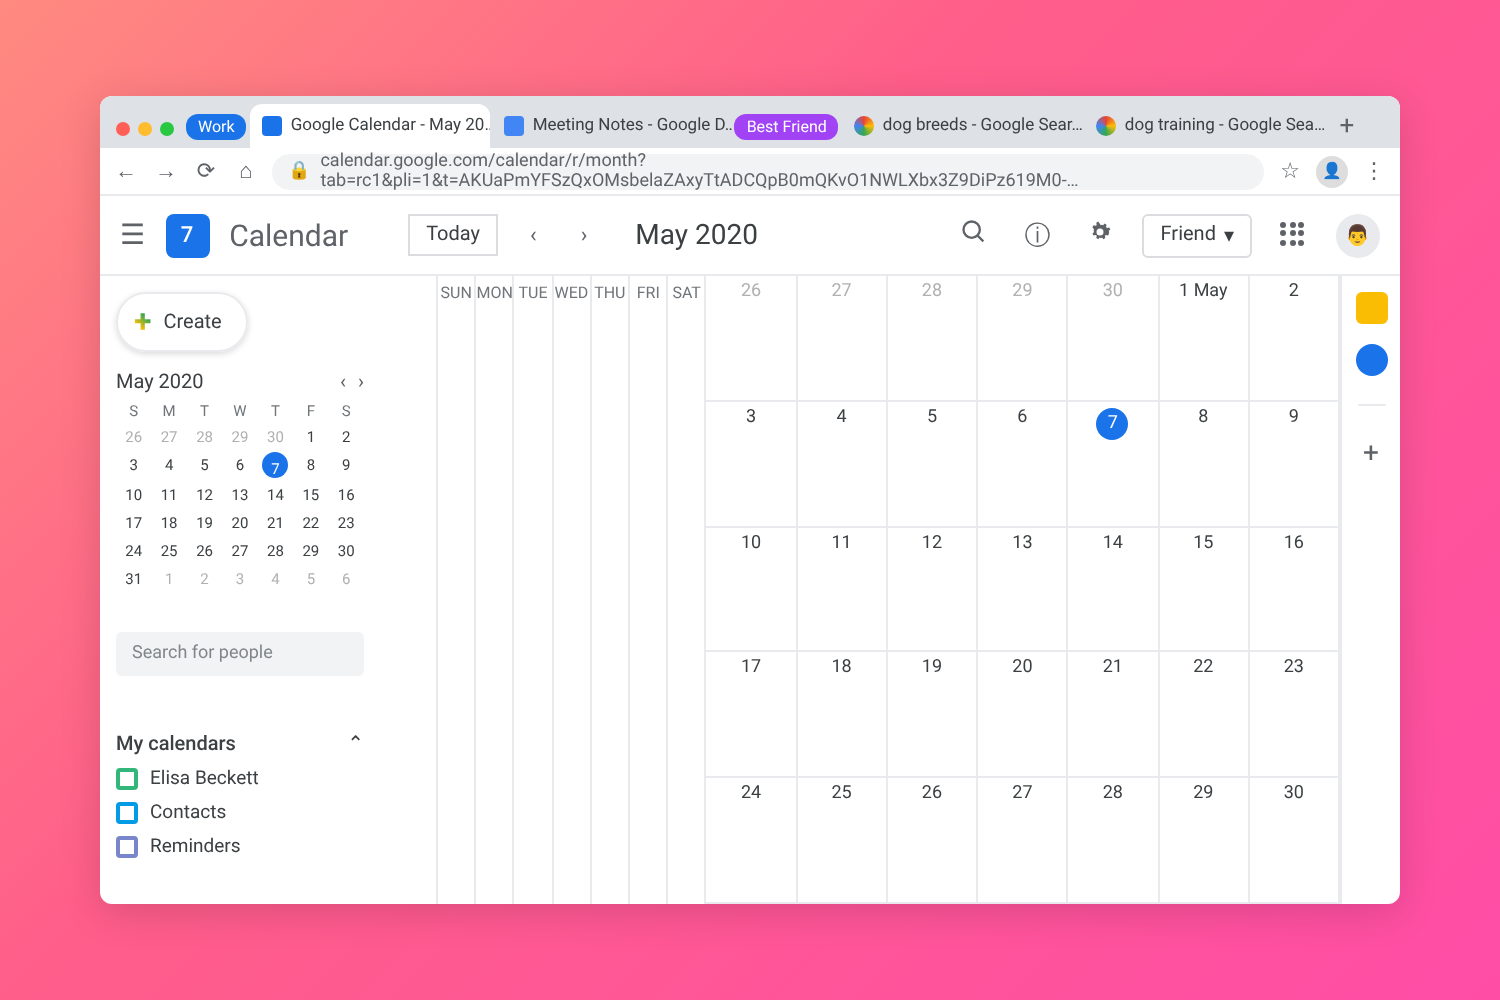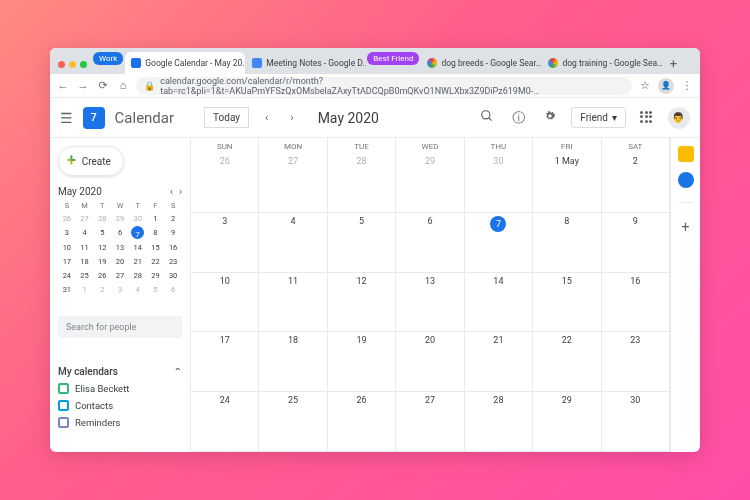--- a/index.html
+++ b/index.html
@@ -124,21 +124,21 @@
     padding:6px 8px; font-size:9px; color:#80868b;
   }
   .sec-title {
     margin-top:28px; font-size:10px; color:#3c4043; font-weight:500;
     display:flex; justify-content:space-between; align-items:center;
   }
   .cal-item { display:flex; align-items:center; gap:6px; margin-top:6px; font-size:9.5px;}
   .chk { width:11px; height:11px; border:2px solid; border-radius:2px;}
   
   .main { flex:1; display:flex;}
-  .grid { flex:1; display:flex; flex-direction:column; border-left:1px solid #e8eaed;}
+  .grid { flex:1; display:flex; flex-direction:row; border-left:1px solid #e8eaed;margin-left:28px;}
   .dayhdr { display:grid; grid-template-columns:repeat(7,1fr); }
   .dayhdr div{
     font-size:8px; color:#70757a; text-align:center; padding:4px 0 2px;
     border-right:1px solid #e8eaed;
   }
   .weeks { flex:1; display:grid; grid-template-rows:repeat(5,1fr);}
   .week { display:grid; grid-template-columns:repeat(7,1fr);}
   .cell {
     border-right:1px solid #e8eaed; border-bottom:1px solid #e8eaed;
     padding:3px 0 0 0; text-align:center; font-size:9px; color:#3c4043;
@@ -161,21 +161,21 @@
 <body>
 
 <div class="window">
 
   <div class="tabbar">
     <div class="win-dots">
       <div class="dot r"></div>
       <div class="dot y"></div>
       <div class="dot g"></div>
     </div>
-    <div id="tabs-mount" style="display: flex; align-items: flex-start;">
+    <div id="tabs-mount" style="display: flex; align-items: flex-end;">
         <div class="group-chip" style="background: rgb(26, 115, 232);">Work</div>
         <div class="tab">
           <span class="favicon" style="background: rgb(26, 115, 232); border-radius: 2px;"></span>
           <span>Google Calendar - May 20…</span>
         </div>
         <div class="tab inactive">
           <span class="favicon" style="background: rgb(66, 133, 244); border-radius: 2px;"></span>
           <span>Meeting Notes - Google D…</span>
         </div>
         <div class="group-chip" style="background: rgb(161, 66, 244);">Best Friend</div>

